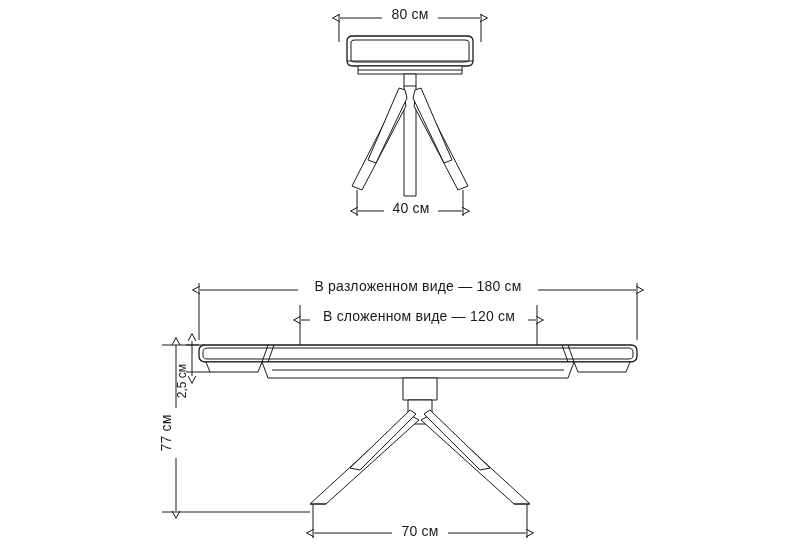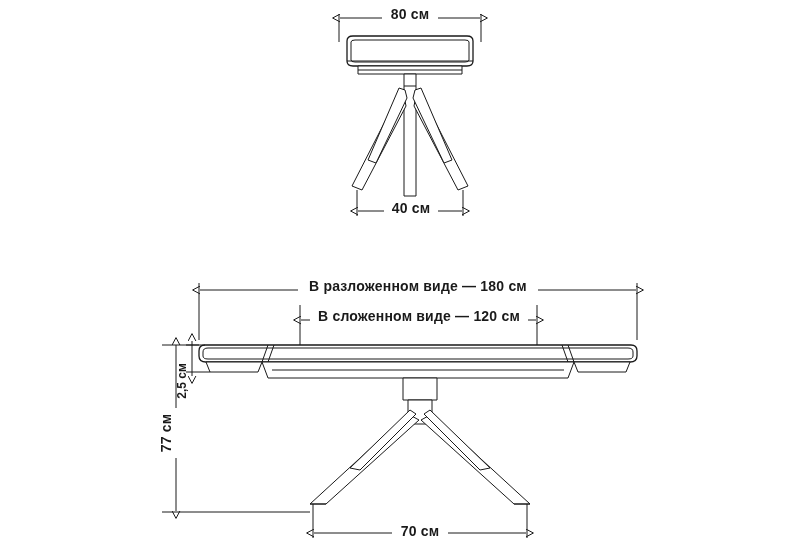--- a/index.html
+++ b/index.html
@@ -9,21 +9,20 @@
   }
   body {
     font-family: "Liberation Sans", sans-serif;
   }
   #stage {
     position: relative;
     width: 800px;
     height: 560px;
     background: #ffffff;
     overflow: hidden;
-    font-weight: bold;
   }
   svg.diagram {
     position: absolute;
     left: 0;
     top: 0;
     width: 800px;
     height: 560px;
   }
   .lbl-sm {
     font-family: "Liberation Sans", sans-serif;

